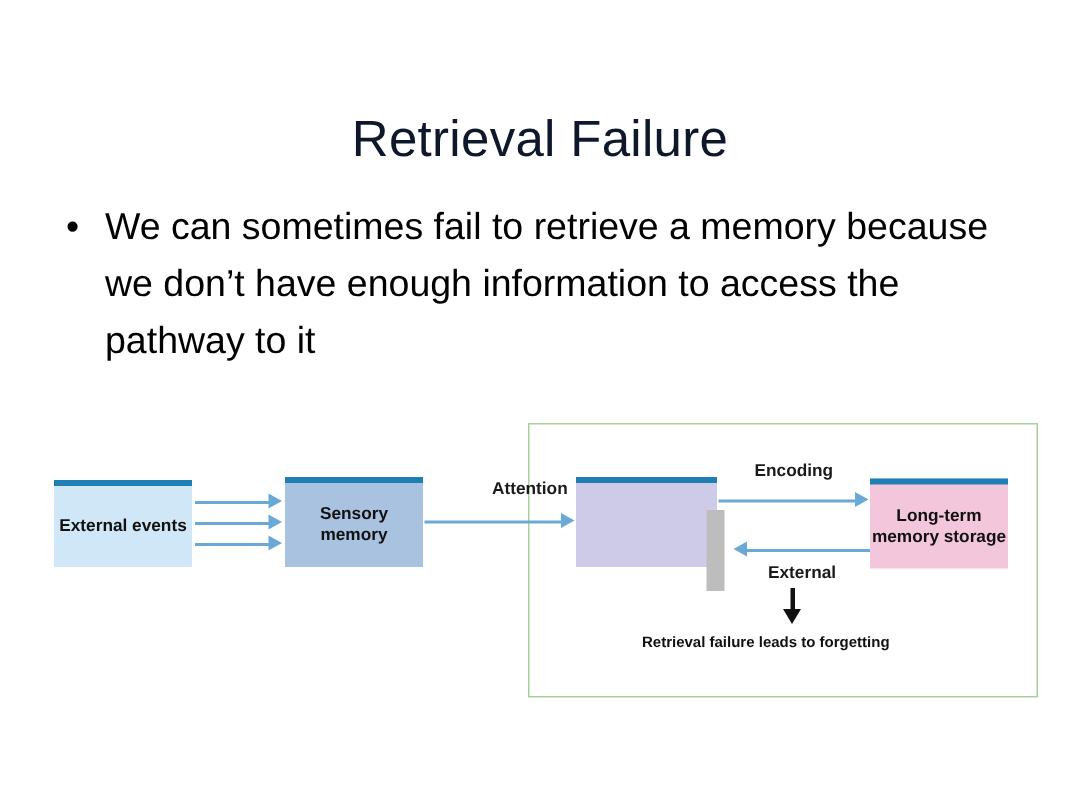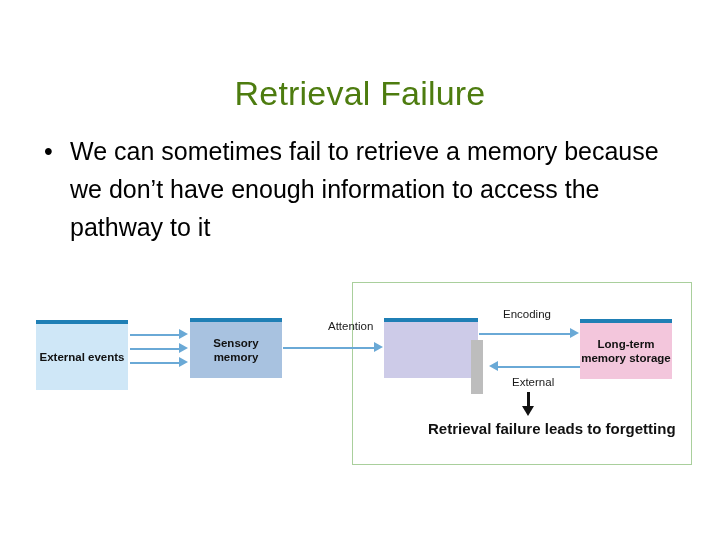--- a/index.html
+++ b/index.html
@@ -28,21 +28,21 @@
   #slide-title {
     position: absolute;
     left: 0;
     top: 50px;
     width: 720px;
     text-align: center;
     font-size: 34px;
     font-weight: normal;
     letter-spacing: 0.2px;
     line-height: 40px;
-    color: #4d7c0f;
+    color: #0f172a;
     white-space: nowrap;
   }
 
   
   #body-list {
     position: absolute;
     left: 36px;
     top: 132px;
     width: 640px;
     list-style: none;
@@ -100,21 +100,21 @@
   .node .bar {
     position: absolute;
     left: 0;
     top: 0;
     width: 100%;
     height: 4px;
   }
   .node .node-label { position: relative; z-index: 2; }
 
   #node-external {
-    left: 16px; top: 48px; width: 92px; height: 70px;
+    left: 16px; top: 48px; width: 92px; height: 58px;
     background: #cfe7f7;
   }
   #node-external .bar { background: #1f7fb5; }
 
   #node-sensory {
     left: 170px; top: 46px; width: 92px; height: 60px;
     background: #a8c2e0;
   }
   #node-sensory .bar { background: #1f7fb5; }
 
@@ -147,21 +147,21 @@
     position: absolute;
     width: 0; height: 0;
     border-top: 5.5px solid transparent;
     border-bottom: 5.5px solid transparent;
     border-right: 9px solid #6aa9d6;
   }
 
   .conn-label {
     position: absolute;
     font-size: 11.5px;
-    font-weight: normal;
+    font-weight: bold;
     color: #1a1a1a;
     white-space: nowrap;
   }
 
   .block-bar {
     position: absolute;
     background: #bdbdbd;
   }
 
   .down-arrow-stem {
@@ -172,22 +172,22 @@
   .down-arrow-head {
     position: absolute;
     width: 0; height: 0;
     border-left: 6px solid transparent;
     border-right: 6px solid transparent;
     border-top: 10px solid #111111;
   }
 
   .caption {
     position: absolute;
-    text-align: right;
-    font-size: 15px;
+    text-align: left;
+    font-size: 10px;
     font-weight: bold;
     line-height: 14px;
     color: #111111;
     white-space: nowrap;
   }
 </style>
 </head>
 <body>
 
 <div id="slide">

